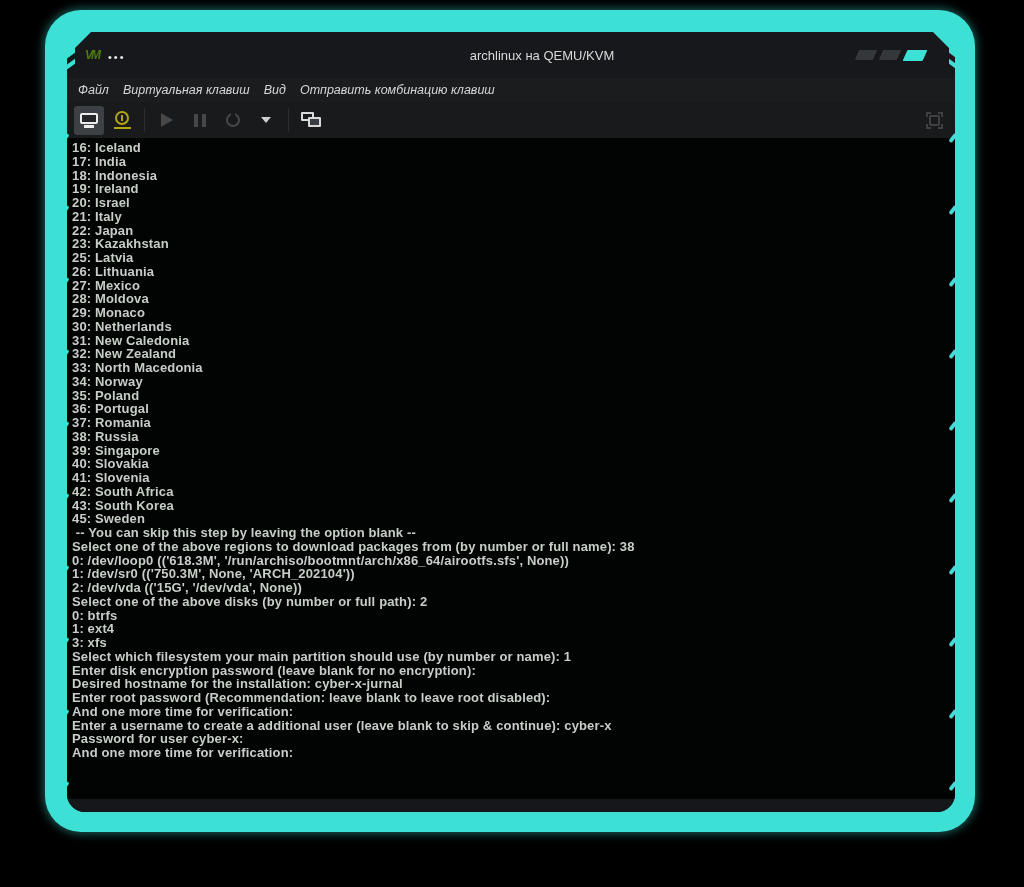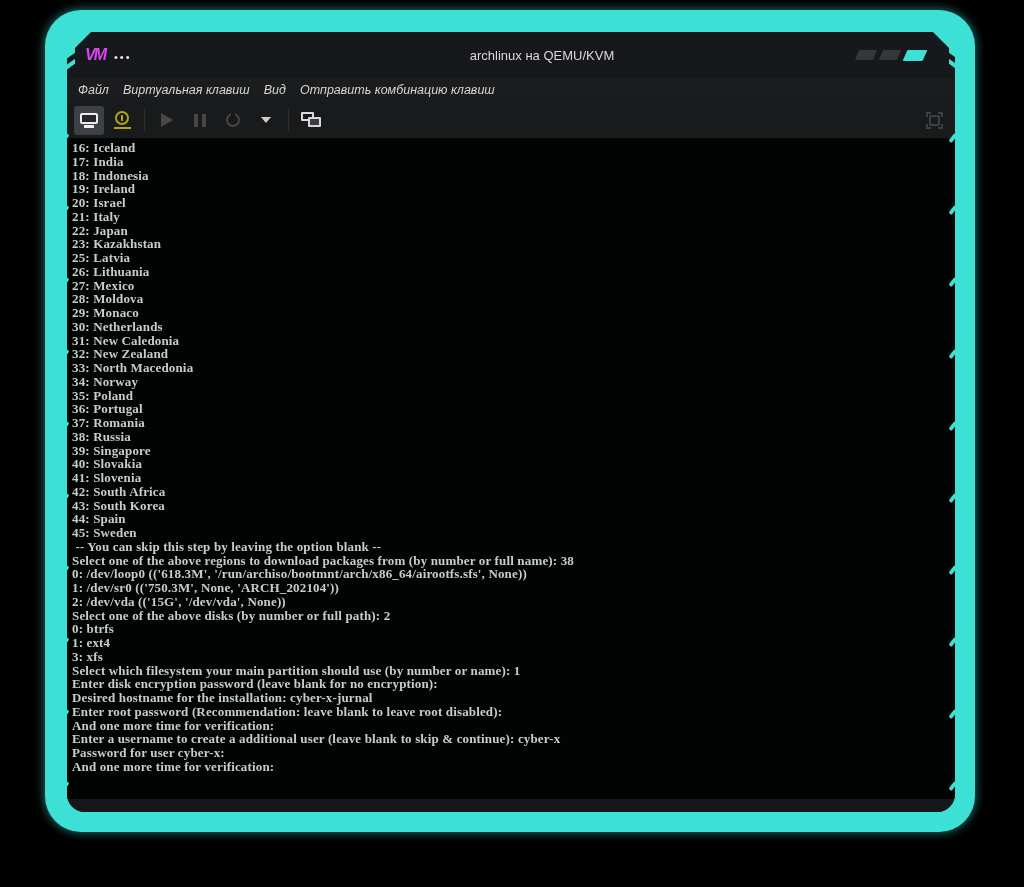--- a/index.html
+++ b/index.html
@@ -28,22 +28,22 @@
   .stripes-r { left:949px; top:40px; }
   .stripes-r i { transform:skewY(35deg); }
   .tick { position:absolute; width:4px; height:10px; background:var(--accent);
           border-radius:3px; transform:rotate(38deg); z-index:6; }
 
   
   .titlebar {
     height:46px; flex:0 0 auto; background:#17181b; position:relative;
     display:flex; align-items:center; padding:0 16px;
   }
-  .logo { font-style:italic; font-weight:bold; font-size:16px; letter-spacing:-2px;
-          color:#d946ef; margin-left:2px; }
+  .logo { font-style:italic; font-weight:bold; font-size:12px; letter-spacing:-2px;
+          color:#4d7c0f; margin-left:2px; }
   .dots { color:#eaeaea; font-size:11px; letter-spacing:2px; margin-left:9px; margin-top:3px; }
   .wtitle { position:absolute; left:calc(50% + 31px); transform:translateX(-50%);
             color:#d9d9d9; font-size:13px; white-space:nowrap; }
   .winbtns { margin-left:auto; display:flex; gap:6px; align-items:center; margin-right:14px; }
   .wb { width:18px; height:10px; transform:skewX(-24deg); background:#34383c; border-radius:1px; }
   .wb.accent { width:20px; height:11px; background:var(--accent); }
 
   
   .menubar {
     height:24px; flex:0 0 auto; background:#1b1c1e;
@@ -94,21 +94,21 @@
   .fs-ic i { position:absolute; width:5px; height:5px; }
   .fs-ic .c1 { left:0; top:0; border-left:2px solid #3e4042; border-top:2px solid #3e4042; }
   .fs-ic .c2 { right:0; top:0; border-right:2px solid #3e4042; border-top:2px solid #3e4042; }
   .fs-ic .c3 { left:0; bottom:0; border-left:2px solid #3e4042; border-bottom:2px solid #3e4042; }
   .fs-ic .c4 { right:0; bottom:0; border-right:2px solid #3e4042; border-bottom:2px solid #3e4042; }
 
   
   .terminal {
     flex:1 1 auto; background:#020303; overflow:hidden;
     padding:2px 0 0 5px;
-    font-family:Liberation Serif, serif;
+    font-family:Liberation Sans, sans-serif;
     font-size:13px; line-height:13.75px; font-weight:bold;
     letter-spacing:0.15px; color:#c7cec8;
   }
   .tline { white-space:pre; }
 
   .bottombar { height:13px; flex:0 0 auto; background:#15171a; }
 </style>
 </head>
 <body>
 
@@ -204,21 +204,20 @@
         <div class="tline">34: Norway</div>
         <div class="tline">35: Poland</div>
         <div class="tline">36: Portugal</div>
         <div class="tline">37: Romania</div>
         <div class="tline">38: Russia</div>
         <div class="tline">39: Singapore</div>
         <div class="tline">40: Slovakia</div>
         <div class="tline">41: Slovenia</div>
         <div class="tline">42: South Africa</div>
         <div class="tline">43: South Korea</div>
-        <div class="tline">44: Spain</div>
         <div class="tline">45: Sweden</div>
         <div class="tline"> -- You can skip this step by leaving the option blank --</div>
         <div class="tline">Select one of the above regions to download packages from (by number or full name): 38</div>
         <div class="tline">0: /dev/loop0 (('618.3M', '/run/archiso/bootmnt/arch/x86_64/airootfs.sfs', None))</div>
         <div class="tline">1: /dev/sr0 (('750.3M', None, 'ARCH_202104'))</div>
         <div class="tline">2: /dev/vda (('15G', '/dev/vda', None))</div>
         <div class="tline">Select one of the above disks (by number or full path): 2</div>
         <div class="tline">0: btrfs</div>
         <div class="tline">1: ext4</div>
         <div class="tline">3: xfs</div>

